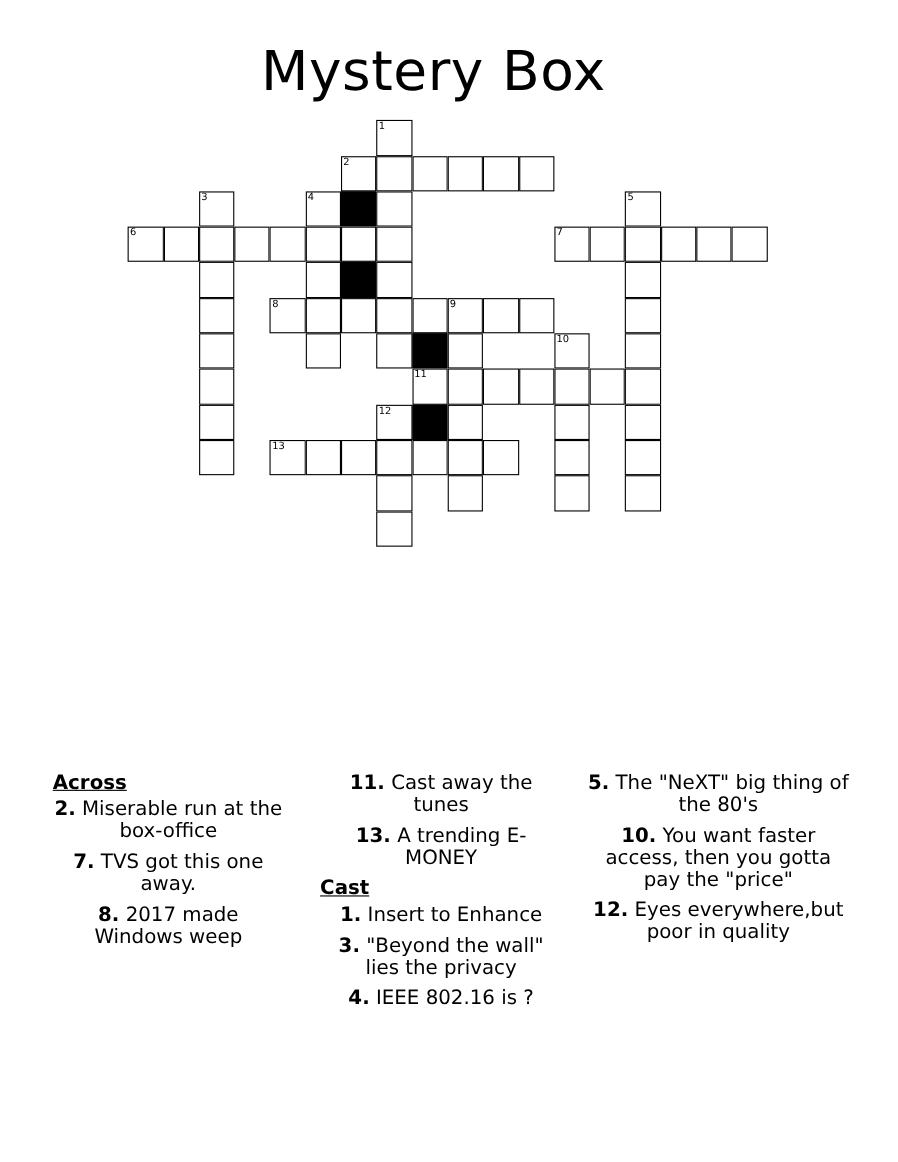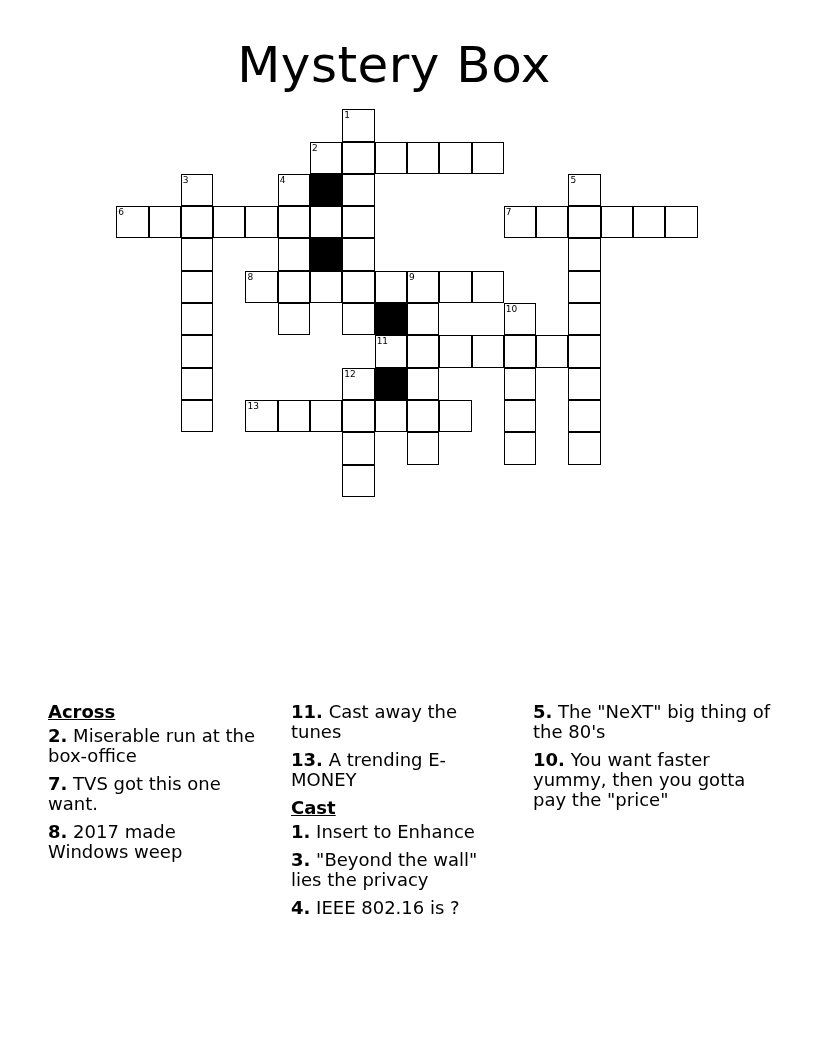--- a/index.html
+++ b/index.html
@@ -9,21 +9,21 @@
            font-size: 50px; line-height: 70px; font-family: "DejaVu Sans", sans-serif; letter-spacing: 0.5px; }
   .grid { position: absolute; left: 0; top: 0; width: 816px; height: 520px; }
   .cell { position: absolute; width: 32.3px; height: 32.3px; box-sizing: border-box;
           border: 1.5px solid #000; background: #fff; margin-left: -0.75px; margin-top: -0.75px; }
   .cell.black { background: #000; }
   .cell .num { position: absolute; top: 0px; left: 1px; font-size: 9px; line-height: 10px;
                font-family: "DejaVu Sans", sans-serif; }
   .clues { position: absolute; top: 702px; font-size: 18px; line-height: 20px;
            font-family: "DejaVu Sans", sans-serif; }
   .clues .head { font-weight: bold; text-decoration: underline; margin-bottom: 4px; }
-  .clue { margin-bottom: 8px; }
+  .clue { margin-bottom: 8px; text-align: center; }
   .clue .n { font-weight: bold; }
   .col1 { left: 48px; width: 210px; }
   .col2 { left: 291px; width: 220px; }
   .col3 { left: 533px; width: 240px; }
 </style>
 </head>
 <body>
 
 <div class="title">Mystery Box</div>
 
@@ -129,29 +129,30 @@
     <div class="cell" style="left: 343.1px; top: 433px;"></div>
     <div class="cell" style="left: 407.7px; top: 433px;"></div>
     <div class="cell" style="left: 504.6px; top: 433px;"></div>
     <div class="cell" style="left: 569.2px; top: 433px;"></div>
     <div class="cell" style="left: 343.1px; top: 465.3px;"></div>
   </div>
 
 <div class="clues col1">
   <div class="head">Across</div>
   <div class="clue"><span class="n">2</span><span class="n">.</span> <span>Miserable run at the box-office</span></div>
-  <div class="clue"><span class="n">7</span><span class="n">.</span> <span>TVS got this one want.</span></div>
+  <div class="clue"><span class="n">7</span><span class="n">.</span> <span>TVS got this one away.</span></div>
   <div class="clue"><span class="n">8</span><span class="n">.</span> <span>2017 made Windows weep</span></div>
 </div>
 
 <div class="clues col2">
   <div class="clue"><span class="n">11</span><span class="n">.</span> <span>Cast away the tunes</span></div>
   <div class="clue"><span class="n">13</span><span class="n">.</span> <span>A trending E-MONEY</span></div>
   <div class="head">Cast</div>
   <div class="clue"><span class="n">1</span><span class="n">.</span> <span>Insert to Enhance</span></div>
   <div class="clue"><span class="n">3</span><span class="n">.</span> <span>"Beyond the wall" lies the privacy</span></div>
   <div class="clue"><span class="n">4</span><span class="n">.</span> <span>IEEE 802.16 is ?</span></div>
 </div>
 
 <div class="clues col3">
   <div class="clue"><span class="n">5</span><span class="n">.</span> <span>The "NeXT" big thing of the 80's</span></div>
-  <div class="clue"><span class="n">10</span><span class="n">.</span> <span>You want faster yummy, then you gotta pay the "price"</span></div>
+  <div class="clue"><span class="n">10</span><span class="n">.</span> <span>You want faster access, then you gotta pay the "price"</span></div>
+  <div class="clue"><span class="n">12</span><span class="n">.</span> <span>Eyes everywhere,but poor in quality</span></div>
 </div>
 
 </body></html>

